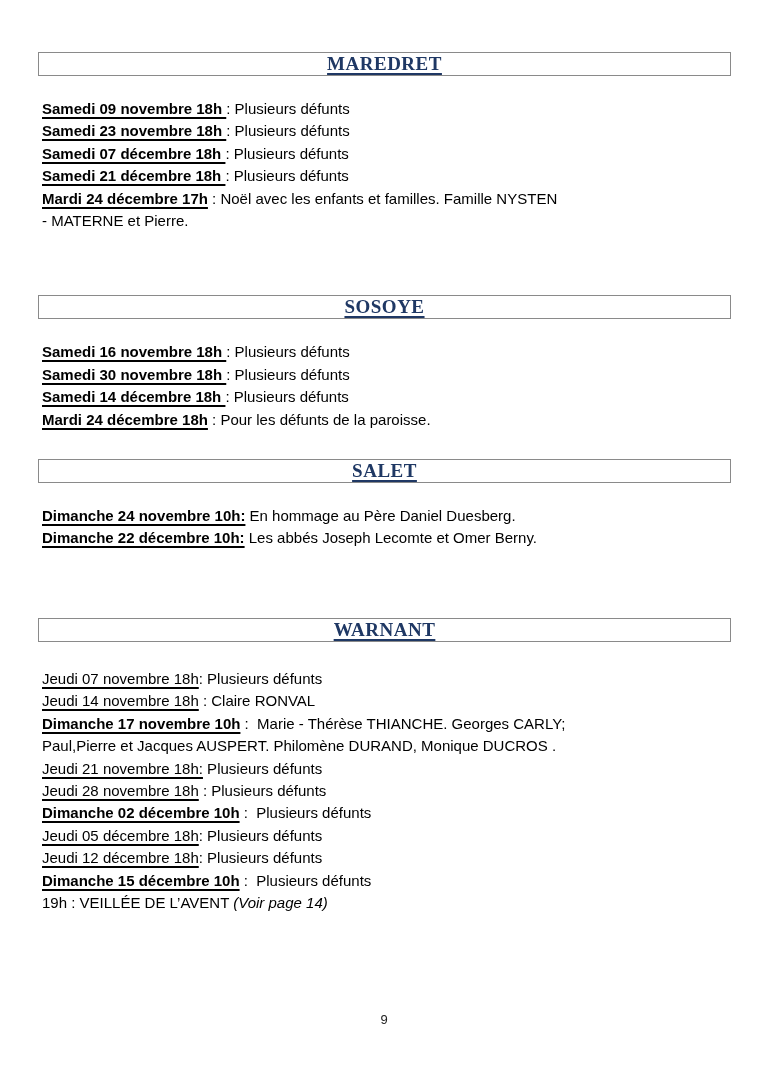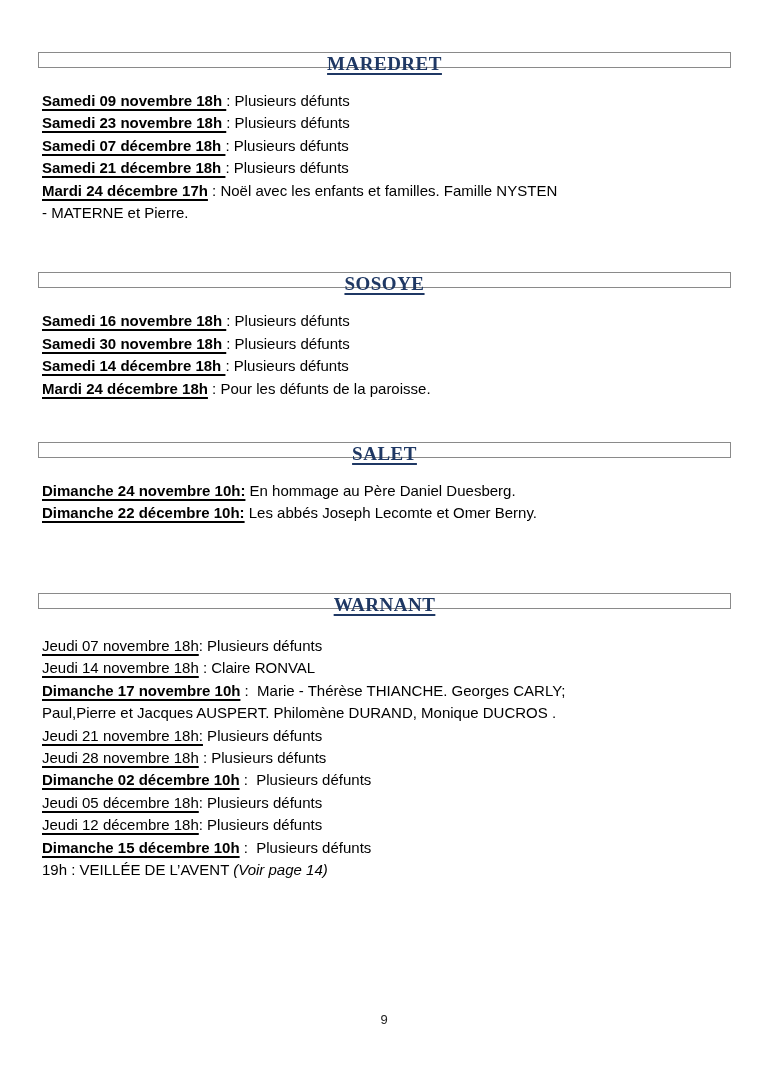--- a/index.html
+++ b/index.html
@@ -13,39 +13,39 @@
     color: #000000;
   }
   .content {
     margin-left: 42px;
     width: 689px;
   }
   .header-box {
     box-sizing: border-box;
     margin-left: -4px;
     width: 693px;
-    height: 16px;
+    height: 24px;
     border: 1px solid #8a8a8a;
     background: #ffffff;
     text-align: center;
     line-height: 22px;
   }
   .header-title {
     font-family: "Liberation Serif", "DejaVu Serif", serif;
     font-weight: bold;
     font-size: 19px;
     letter-spacing: 0.5px;
     color: #1f3864;
     text-decoration: underline;
     text-decoration-thickness: 2px;
     text-underline-offset: 3px;
   }
   .box-maredret { margin-top: 52px; }
-  .box-sosoye   { margin-top: 48px; }
-  .box-salet    { margin-top: 42px; }
+  .box-sosoye   { margin-top: 63px; }
+  .box-salet    { margin-top: 28px; }
   .box-warnant  { margin-top: 68px; }
   .entries { margin-top: 22px; font-size: 15px; line-height: 22.4px; }
   .entries-warnant { margin-top: 26px; }
   .entries p { margin: 0; padding: 0; }
   .bu {
     font-weight: bold;
     text-decoration: underline;
     text-decoration-thickness: 2px;
     text-underline-offset: 3px;
   }

